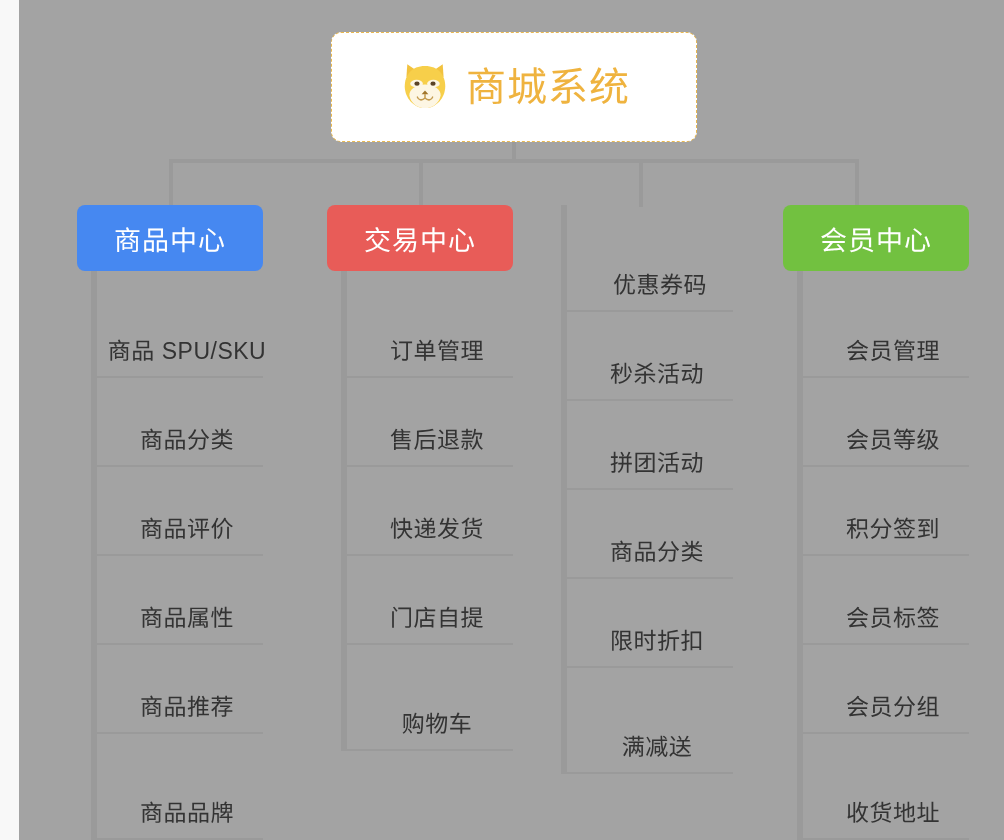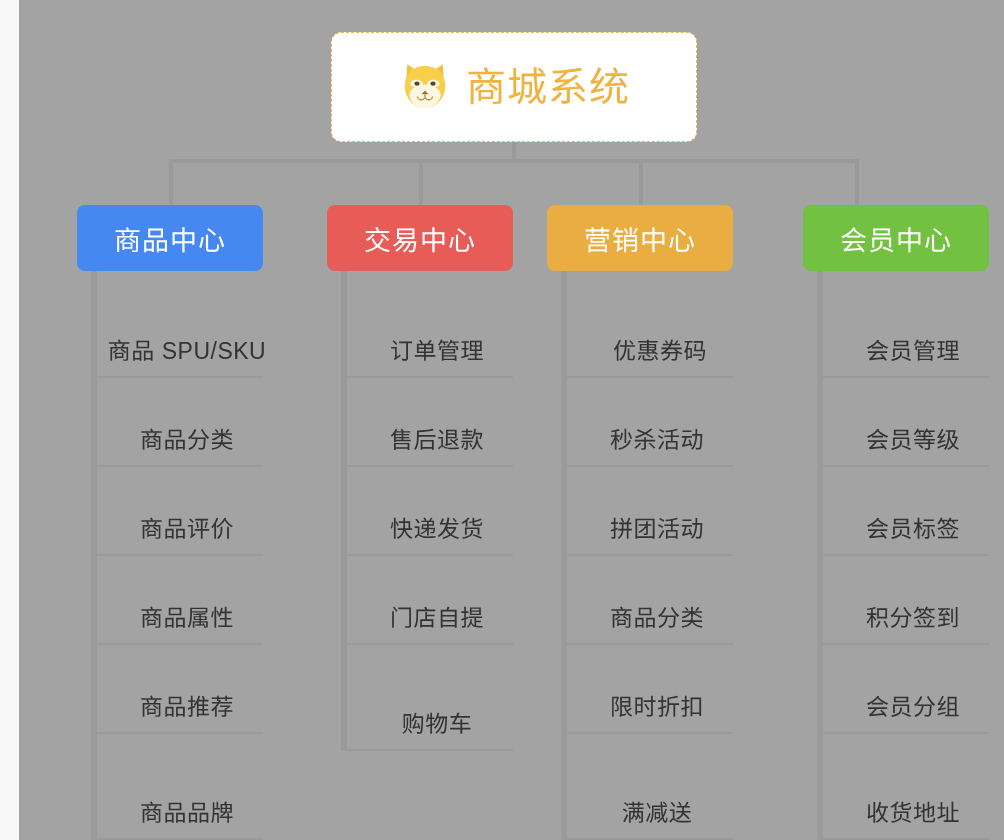--- a/index.html
+++ b/index.html
@@ -202,23 +202,20 @@
       <div class="leaf" style="border-bottom-color: rgb(154, 154, 154);">
           <span class="leaf-label">门店自提</span>
         </div>
       <div class="leaf" style="border-bottom-color: rgb(154, 154, 154);">
           <span class="leaf-label">购物车</span>
         </div>
     </div>
   </div>
 
   <div class="column" style="left:528px;width:186px">
-    <div class="col-header" style="background: rgb(234, 173, 66);">
-      <span>营销中心</span>
-    </div>
     <div class="branch" style="border-left-color: rgb(154, 154, 154);">
       <div class="leaf" style="border-bottom-color: rgb(154, 154, 154); padding-left: 20px;">
           <span class="leaf-label">优惠券码</span>
         </div>
       <div class="leaf" style="border-bottom-color: rgb(154, 154, 154); align-items: flex-end;">
           <span class="leaf-label">秒杀活动</span>
         </div>
       <div class="leaf" style="border-bottom-color: rgb(154, 154, 154);">
           <span class="leaf-label">拼团活动</span>
         </div>
@@ -227,38 +224,38 @@
         </div>
       <div class="leaf" style="border-bottom-color: rgb(154, 154, 154);">
           <span class="leaf-label">限时折扣</span>
         </div>
       <div class="leaf" style="border-bottom-color: rgb(154, 154, 154);">
           <span class="leaf-label">满减送</span>
         </div>
     </div>
   </div>
 
-  <div class="column" style="left:784px;width:186px">
+  <div class="column" style="left:764px;width:186px">
     <div class="col-header" style="background: rgb(114, 193, 64);">
       <span>会员中心</span>
     </div>
     <div class="branch" style="border-left-color: rgb(154, 154, 154);">
       <div class="leaf" style="border-bottom-color: rgb(154, 154, 154);">
           <span class="leaf-label">会员管理</span>
         </div>
       <div class="leaf" style="border-bottom-color: rgb(154, 154, 154);">
           <span class="leaf-label">会员等级</span>
         </div>
       <div class="leaf" style="border-bottom-color: rgb(154, 154, 154);">
+          <span class="leaf-label">积分签到</span>
+        </div>
+      <div class="leaf" style="border-bottom-color: rgb(154, 154, 154);">
           <span class="leaf-label">会员标签</span>
         </div>
       <div class="leaf" style="border-bottom-color: rgb(154, 154, 154);">
-          <span class="leaf-label">积分签到</span>
-        </div>
-      <div class="leaf" style="border-bottom-color: rgb(154, 154, 154);">
           <span class="leaf-label">会员分组</span>
         </div>
       <div class="leaf" style="border-bottom-color: rgb(154, 154, 154);">
           <span class="leaf-label">收货地址</span>
         </div>
     </div>
   </div>
 
 </div>
 

